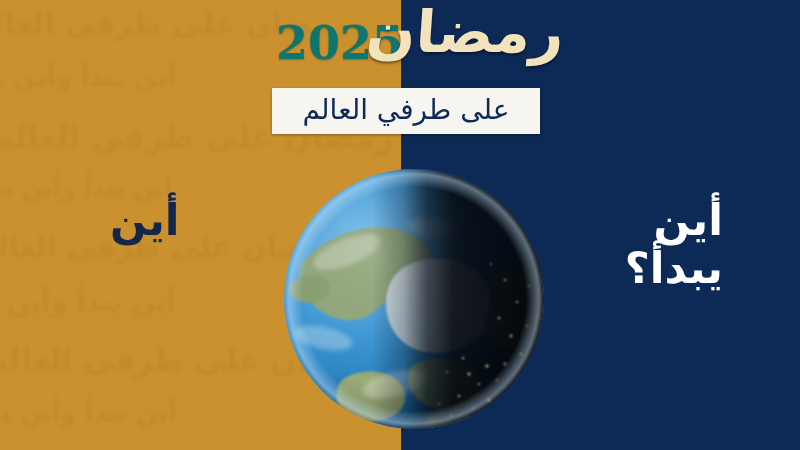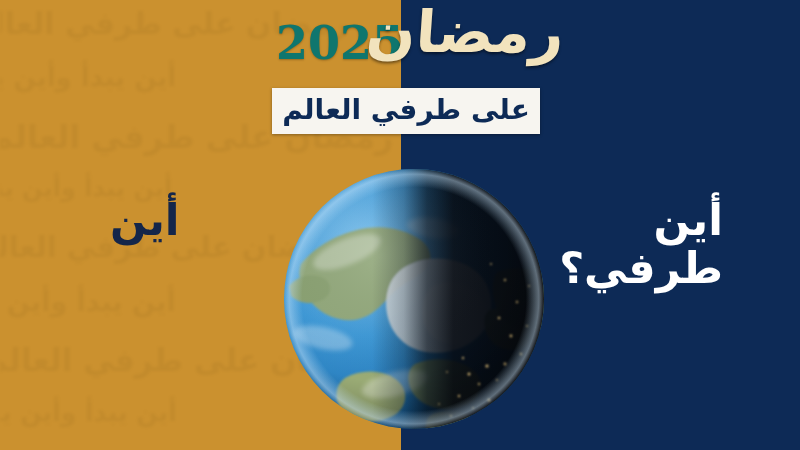--- a/index.html
+++ b/index.html
@@ -102,21 +102,21 @@
     height: 46px;
     background: #f7f5f0;
     box-shadow: 0 1px 3px rgba(0,0,0,0.35);
     display: flex;
     align-items: center;
     justify-content: center;
   }
   #headline-banner .txt {
     color: #0d2a56;
     font-size: 28px;
-    font-weight: 700;
+    font-weight: 400;
     line-height: 1;
     letter-spacing: 0px;
     padding-bottom: 3px;
   }
 
   
   .question {
     position: absolute;
     line-height: 1.12;
     font-weight: 700;
@@ -291,16 +291,16 @@
   <div id="headline-banner">
     <span class="txt">على طرفي العالم</span>
   </div>
 
   <div class="question" id="question-left">
     <span class="line">أين</span>
   </div>
 
   <div class="question" id="question-right">
     <span class="line">أين</span>
-    <span class="line">طرفي؟</span>
+    <span class="line">يبدأ؟</span>
   </div>
 
 </div>
 
 </body></html>

